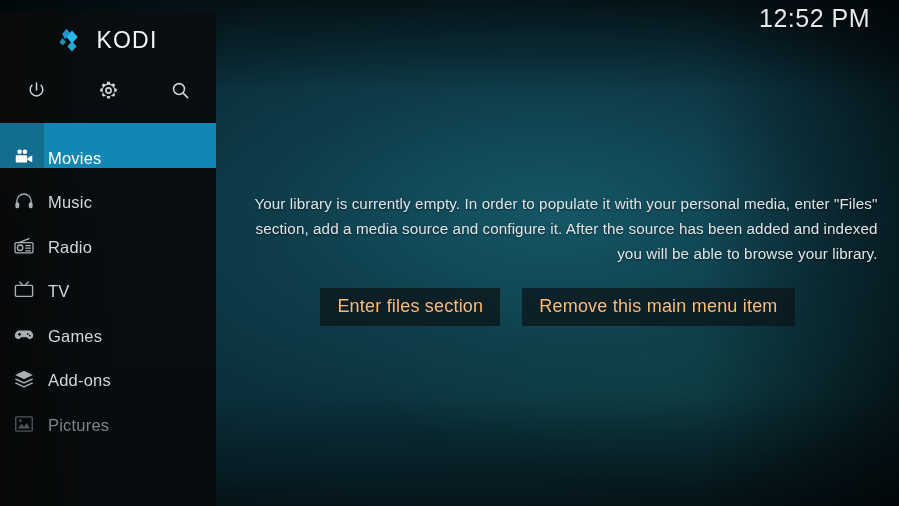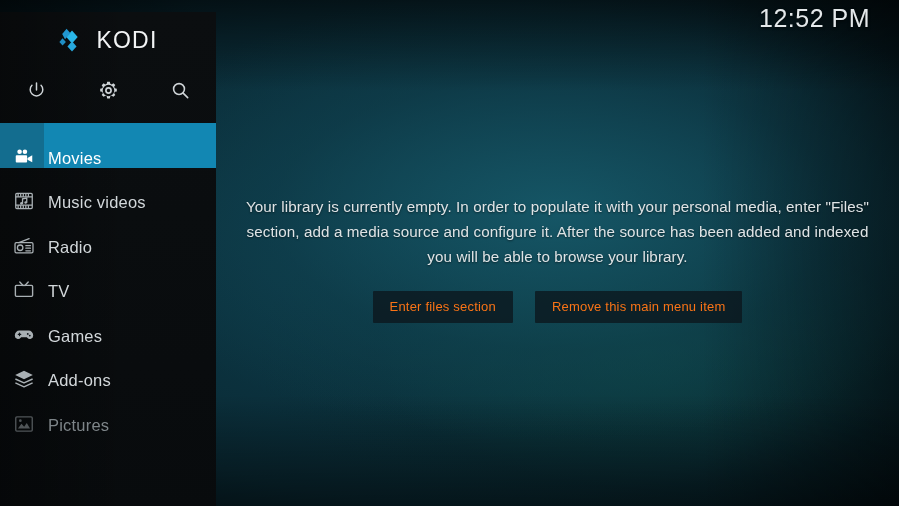--- a/index.html
+++ b/index.html
@@ -126,36 +126,36 @@
   
   .content {
     position:absolute;
     left:216px; top:0;
     width:683px; height:506px;
     display:flex; flex-direction:column;
     align-items:center; justify-content:center;
   }
   .empty-block { width:640px; margin-top:10px; }
   .empty-text {
-    text-align:center;
+    text-align:right;
     color:#dfe4e6;
     font-size:15.2px;
     line-height:25px;
     letter-spacing:0.1px;
     text-shadow:0 1px 2px rgba(0,0,0,0.5);
   }
   .btn-row {
     margin-top:22px;
     display:flex; align-items:center; justify-content:center;
     gap:22px;
   }
   .btn {
     background:rgba(12,22,28,0.78);
-    color:#f97316;
-    font-size:13px;
+    color:#fdba74;
+    font-size:18px;
     letter-spacing:0.2px;
     padding:8px 17px 9px 17px;
     border:none;
     border-radius:1px;
     cursor:pointer;
     font-family:"Liberation Sans", sans-serif;
     white-space:nowrap;
   }
 </style>
 </head>
@@ -210,35 +210,31 @@
             <circle cx="7.2" cy="6.2" r="2.5" fill="#ffffff"></circle>
             <circle cx="13.0" cy="6.2" r="2.5" fill="#ffffff"></circle>
             <rect x="3.0" y="10.0" width="12.4" height="8.0" rx="1" fill="#ffffff"></rect>
             <path d="M15.8 13.0 L21.0 10.2 L21.0 17.8 L15.8 15.0 Z" fill="#ffffff"></path>
           </svg>
         </span>
         <span class="label">Movies</span>
       </div>
 
 
-
-      <div class="menu-item">
-        <span class="icon">
-          <svg width="22" height="22" viewBox="0 0 24 24" fill="none" stroke="#a9b0b4" stroke-width="1.4">
-            <rect x="3.0" y="3.6" width="18.0" height="16.8" rx="1.2"></rect>
-            <path d="M3.0 7.4 L21.0 7.4 M3.0 16.6 L21.0 16.6"></path>
-            <path d="M5.6 3.6 v3.8 M8.4 3.6 v3.8 M11.2 3.6 v3.8 M14.0 3.6 v3.8 M16.8 3.6 v3.8"></path>
-            <path d="M5.6 16.6 v3.8 M8.4 16.6 v3.8 M11.2 16.6 v3.8 M14.0 16.6 v3.8 M16.8 16.6 v3.8"></path>
-            <path d="M10.4 14.6 V 9.6 L15.0 8.8 V 13.6" stroke-linecap="round"></path>
-            <circle cx="9.2" cy="14.6" r="1.4" fill="#a9b0b4" stroke="none"></circle>
-            <circle cx="13.8" cy="13.6" r="1.4" fill="#a9b0b4" stroke="none"></circle>
-          </svg>
-        </span>
-        <span class="label">Music videos</span>
-      </div>
+      <div class="menu-item">
+        <span class="icon">
+          <svg width="22" height="22" viewBox="0 0 24 24" fill="none" stroke="#a9b0b4" stroke-width="1.5">
+            <path d="M4.2 15.0 V 12.2 A 7.8 7.8 0 0 1 19.8 12.2 V 15.0" stroke-linecap="round"></path>
+            <rect x="2.6" y="13.6" width="4.2" height="6.4" rx="1.6" fill="#a9b0b4" stroke="none"></rect>
+            <rect x="17.2" y="13.6" width="4.2" height="6.4" rx="1.6" fill="#a9b0b4" stroke="none"></rect>
+          </svg>
+        </span>
+        <span class="label">Music</span>
+      </div>
+
 
       <div class="menu-item">
         <span class="icon">
           <svg width="22" height="22" viewBox="0 0 24 24" fill="none" stroke="#a9b0b4" stroke-width="1.4">
             <rect x="2.2" y="8.4" width="19.6" height="11.0" rx="1.4"></rect>
             <circle cx="7.8" cy="13.9" r="3.0"></circle>
             <path d="M14.0 11.6 h5.0 M14.0 14.4 h5.0 M14.0 17.2 h5.0" stroke-linecap="round"></path>
             <path d="M6.4 8.4 L17.6 4.0" stroke-linecap="round"></path>
           </svg>
         </span>

